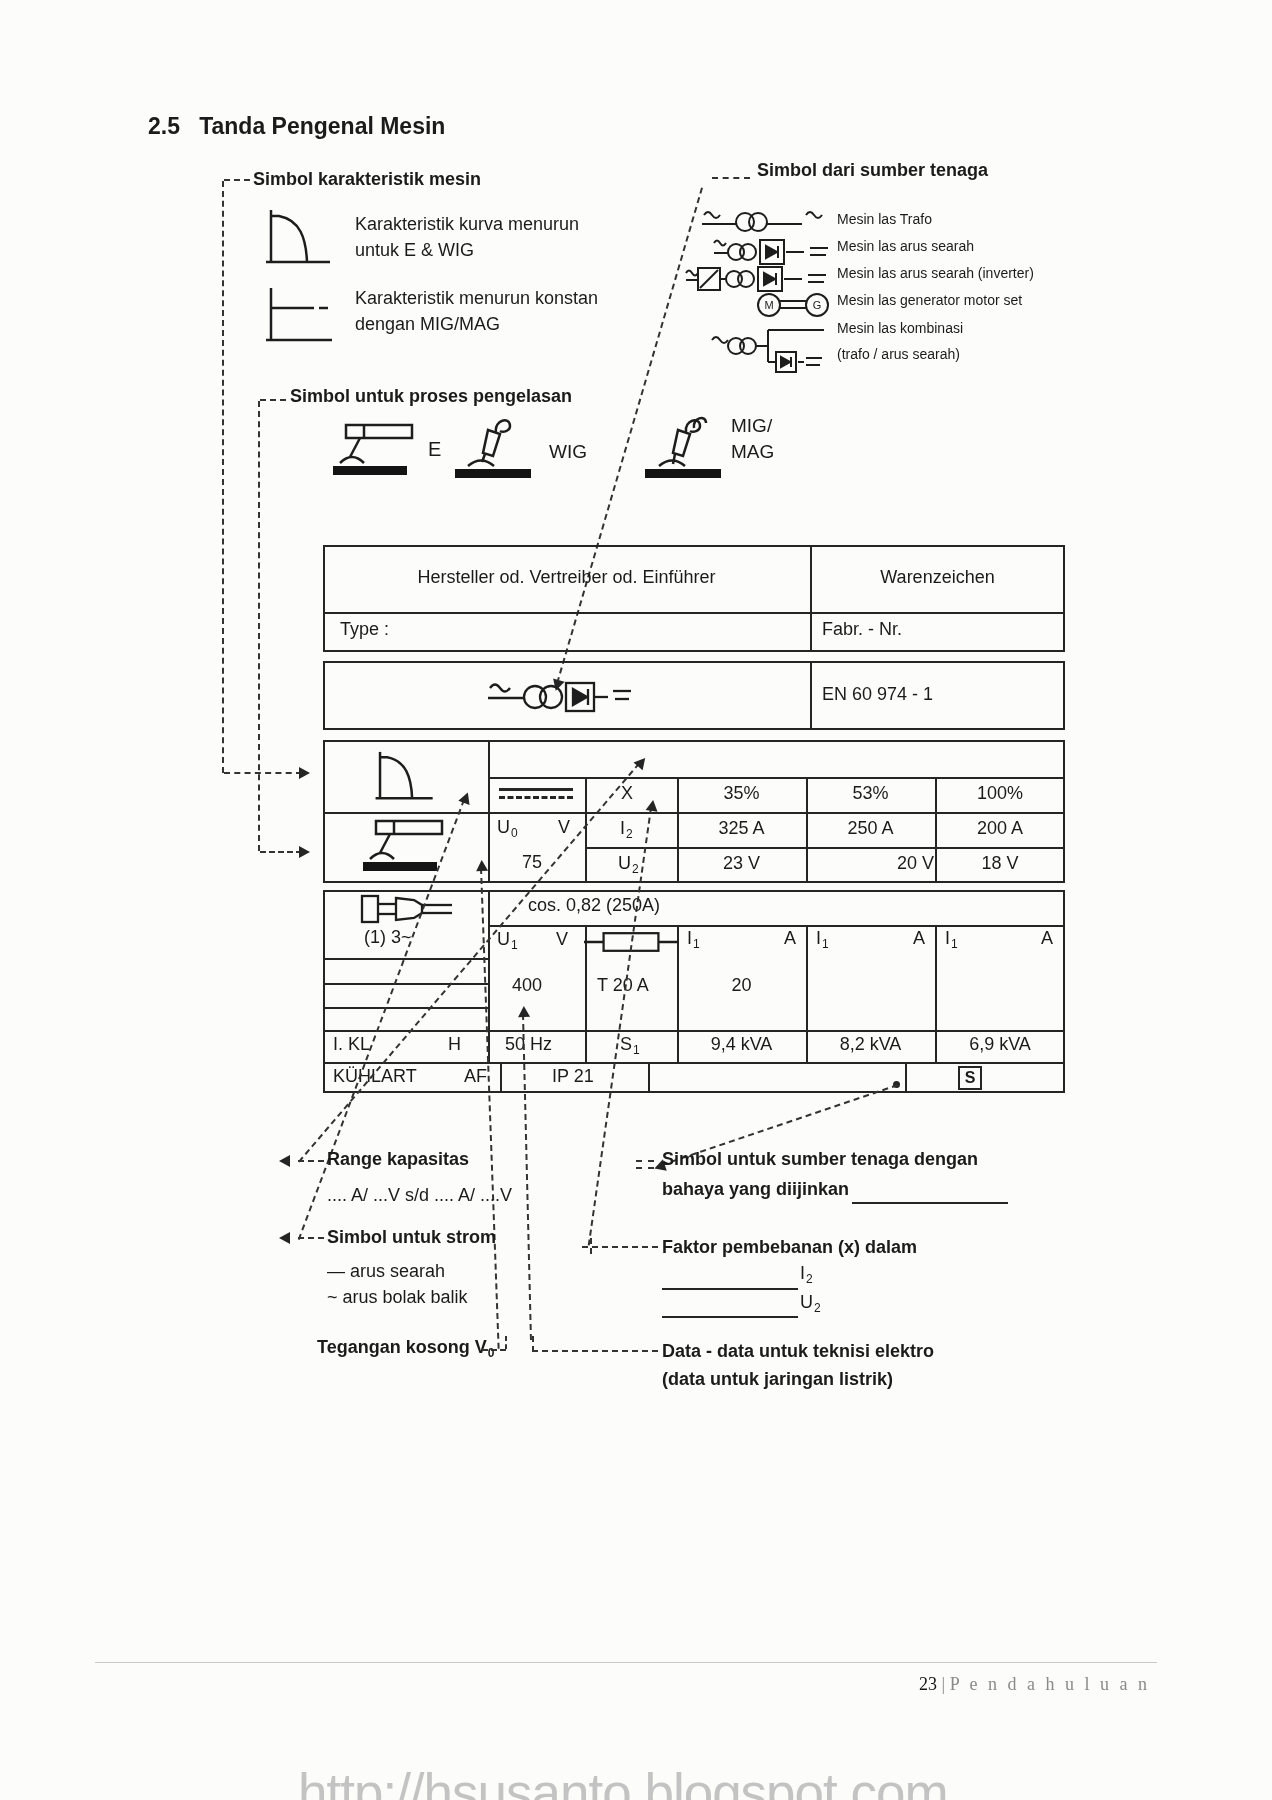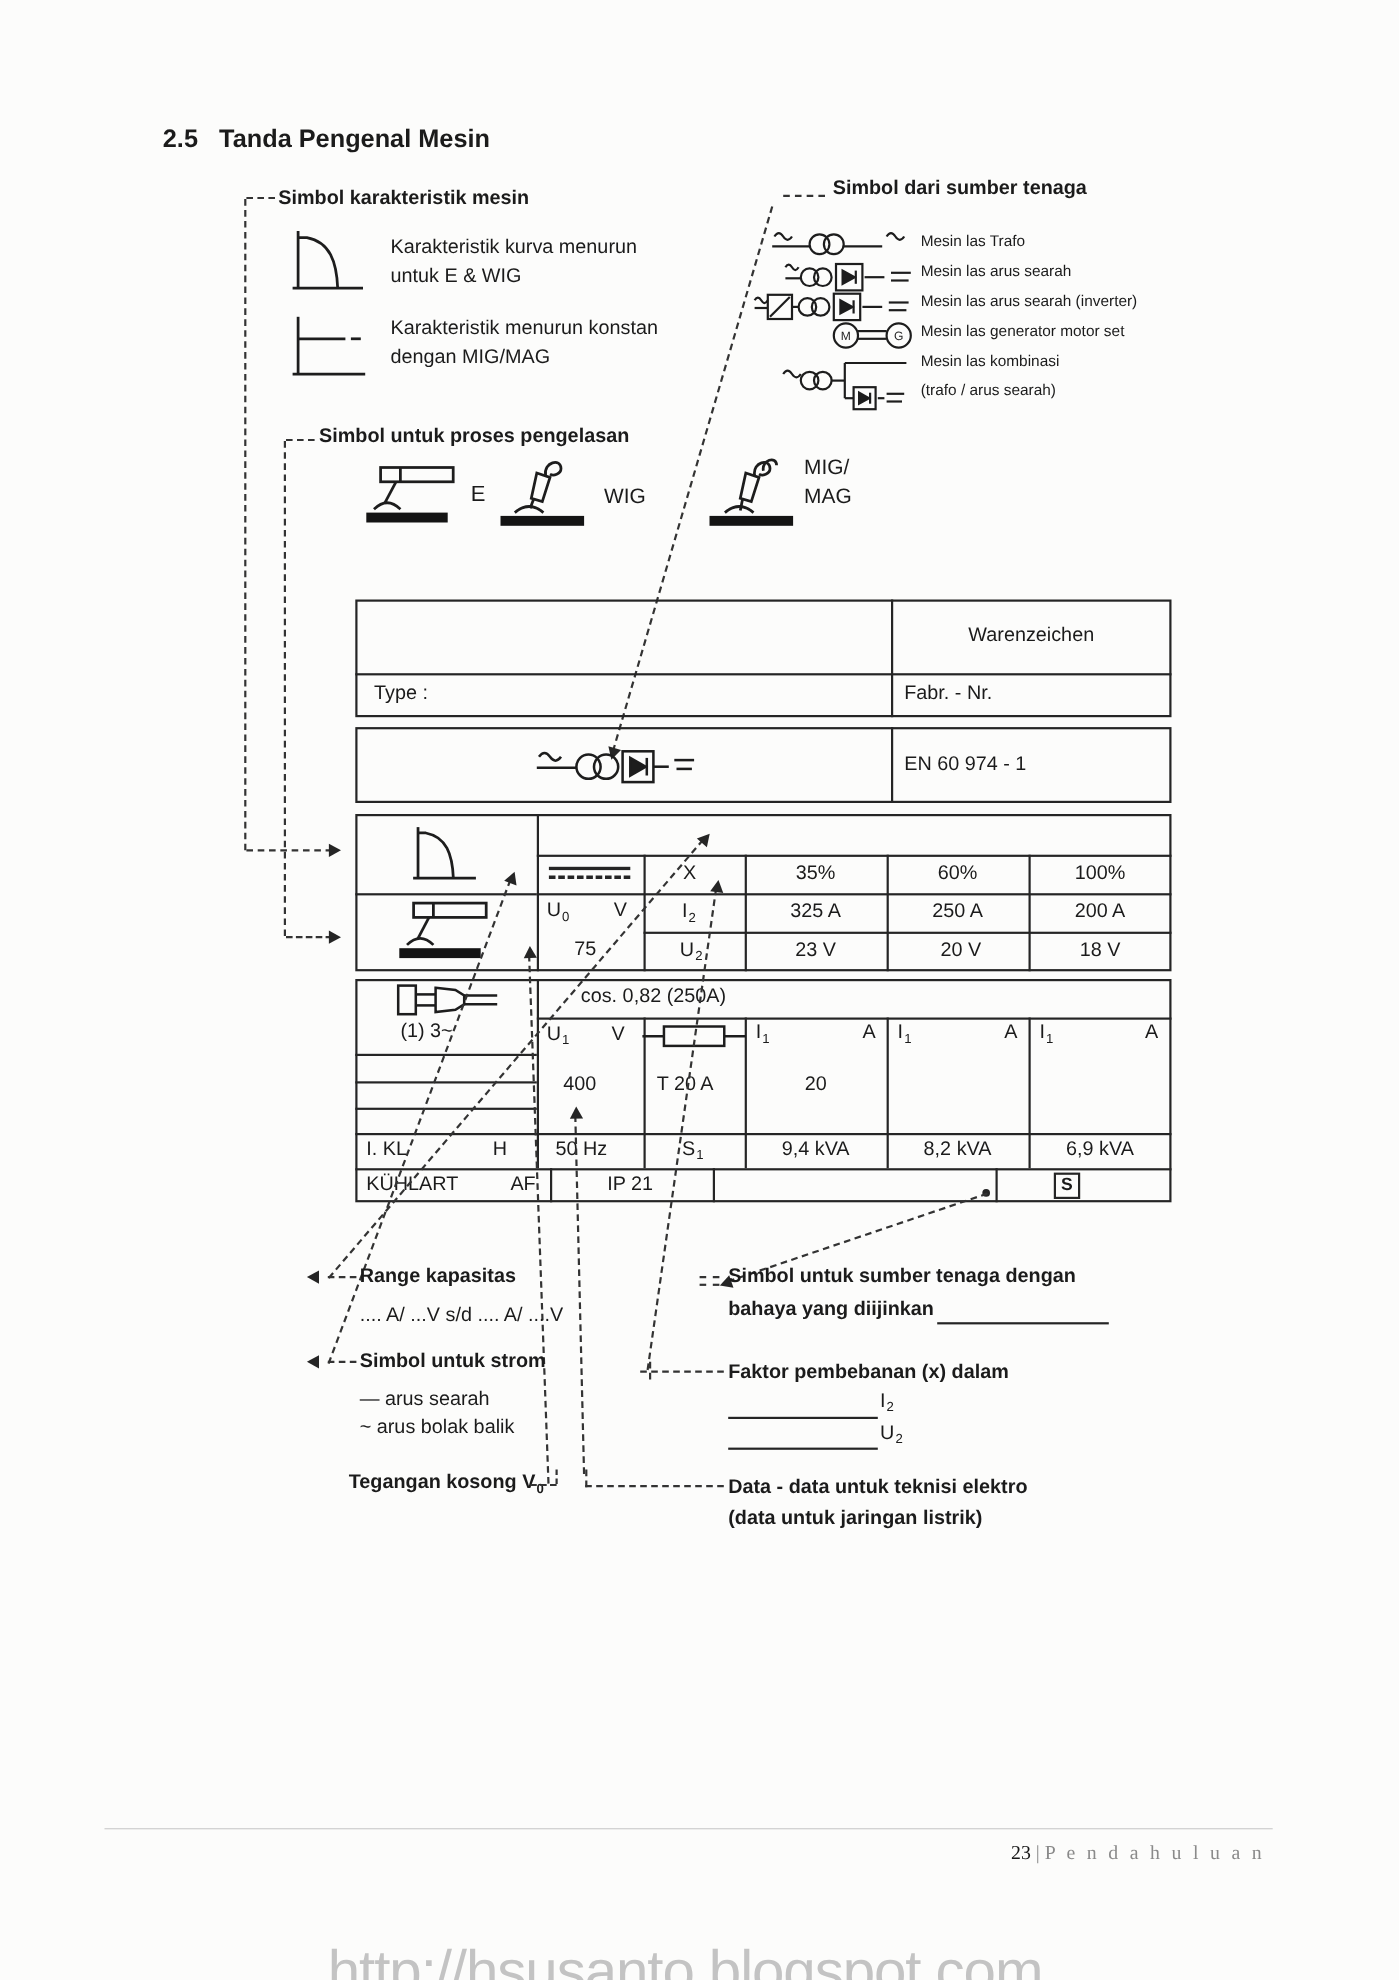--- a/index.html
+++ b/index.html
@@ -196,20 +196,21 @@
       <path d="M17 50 q13 -11 26 0"></path>
     </g>
     <rect x="3" y="53" width="76" height="9" fill="#141414"></rect>
   </svg>
   <div class="lbl" style="left:731px;top:416px;font-size:19px;">MIG/</div>
   <div class="lbl" style="left:731px;top:442px;font-size:19px;">MAG</div>
 
   <div class="box" style="left:323px;top:545px;width:742px;height:107px;"></div>
   <div class="hl" style="left:323px;top:612px;width:742px;"></div>
   <div class="vl" style="left:810px;top:545px;height:107px;"></div>
+  <div class="lbl ctr" style="left:323px;top:568px;width:487px;">Hersteller od. Vertreiber od. Einführer</div>
   <div class="lbl ctr" style="left:810px;top:568px;width:255px;">Warenzeichen</div>
   <div class="lbl" style="left:340px;top:620px;">Type  :</div>
   <div class="lbl" style="left:822px;top:620px;">Fabr. - Nr.</div>
 
   <div class="box" style="left:323px;top:661px;width:742px;height:69px;"></div>
   <div class="vl" style="left:810px;top:661px;height:69px;"></div>
   <svg style="left:482px;top:676px;" width="150" height="40" viewBox="0 0 150 40">
     <g stroke="#1d1d1d" stroke-width="2.3" fill="none">
       <path d="M8 12 q5 -7 10 0 q5 7 10 0"></path>
         <path d="M6 22 H42"></path>
@@ -252,34 +253,34 @@
     </g>
     <rect x="3" y="44" width="74" height="9" fill="#141414"></rect>
   </svg>
 
 
   <div class="dcline1" style="left:499px;top:788px;width:74px;"></div>
   <div class="dcline2" style="left:499px;top:796px;width:74px;"></div>
 
   <div class="lbl" style="left:621px;top:784px;">X</div>
   <div class="lbl ctr" style="left:677px;top:784px;width:129px;">35%</div>
-  <div class="lbl ctr" style="left:806px;top:784px;width:129px;">60%</div>
+  <div class="lbl ctr" style="left:806px;top:784px;width:129px;">53%</div>
   <div class="lbl ctr" style="left:935px;top:784px;width:130px;">100%</div>
 
   <div class="lbl" style="left:497px;top:818px;"><span>U</span><span class="sb">0</span></div>
   <div class="lbl" style="left:558px;top:818px;">V</div>
   <div class="lbl" style="left:620px;top:819px;"><span>I</span><span class="sb">2</span></div>
   <div class="lbl ctr" style="left:677px;top:819px;width:129px;">325 A</div>
   <div class="lbl ctr" style="left:806px;top:819px;width:129px;">250 A</div>
   <div class="lbl ctr" style="left:935px;top:819px;width:130px;">200 A</div>
 
   <div class="lbl" style="left:522px;top:853px;">75</div>
   <div class="lbl" style="left:618px;top:854px;"><span>U</span><span class="sb">2</span></div>
   <div class="lbl ctr" style="left:677px;top:854px;width:129px;">23 V</div>
-  <div class="lbl ctr" style="left:806px;top:854px;width:135px;">20 V</div>
+  <div class="lbl ctr" style="left:806px;top:854px;width:135px;padding-left:42px;">20 V</div>
   <div class="lbl ctr" style="left:935px;top:854px;width:130px;">18 V</div>
 
   <div class="box" style="left:323px;top:890px;width:742px;height:203px;"></div>
   <div class="vl" style="left:488px;top:890px;height:172px;"></div>
   <div class="hl" style="left:488px;top:925px;width:577px;"></div>
   <div class="vl" style="left:585px;top:925px;height:137px;"></div>
   <div class="vl" style="left:677px;top:925px;height:137px;"></div>
   <div class="vl" style="left:806px;top:925px;height:137px;"></div>
   <div class="vl" style="left:935px;top:925px;height:137px;"></div>
   <div class="hl" style="left:323px;top:958px;width:165px;"></div>

